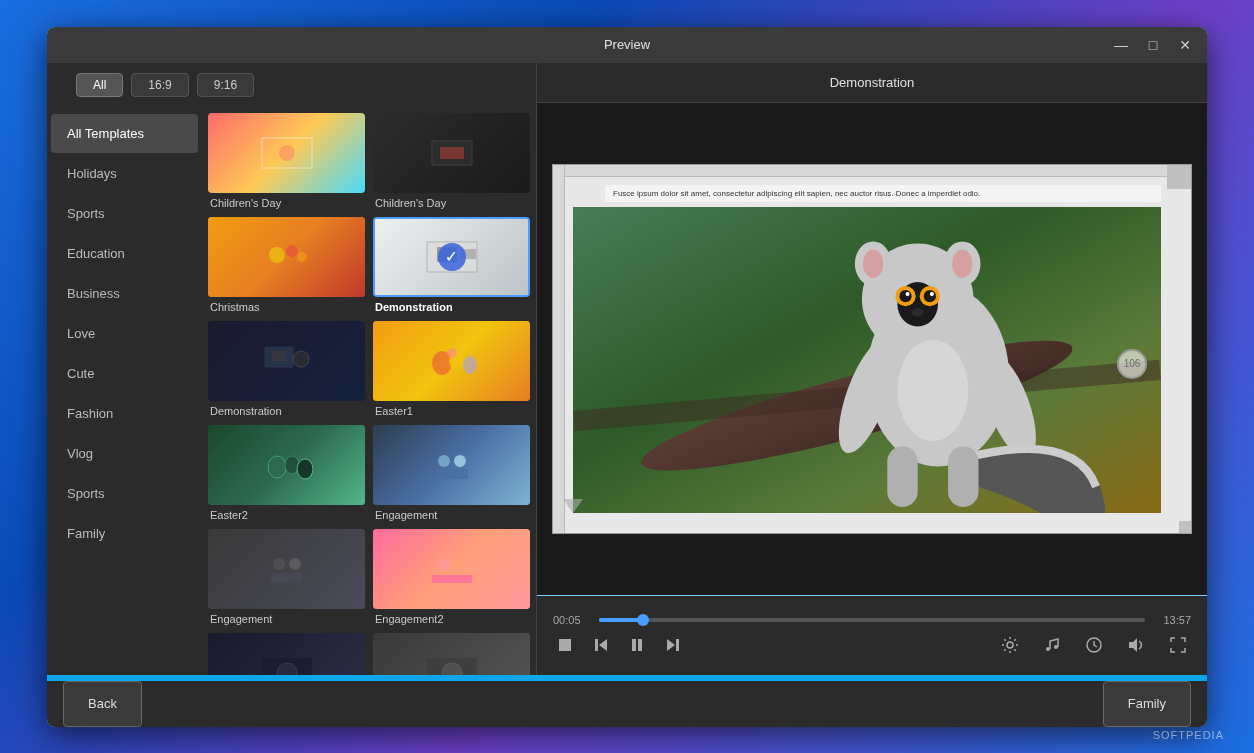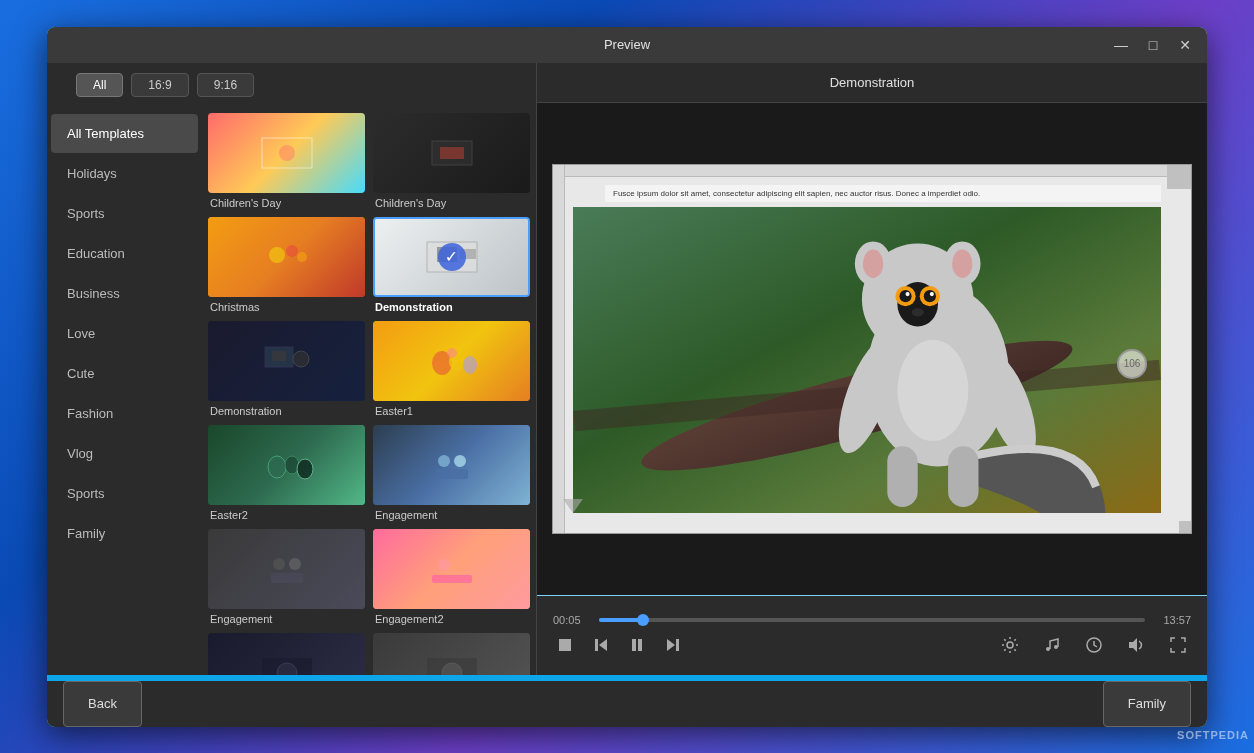--- a/index.html
+++ b/index.html
@@ -366,24 +366,24 @@
       border: 1px solid #666;
       background: #3a3a3a;
       color: #ddd;
       font-size: 13px;
       cursor: pointer;
     }
 
     .softpedia-watermark {
       position: absolute;
       bottom: 12px;
-      right: 5px;
+      right: 30px;
       color: rgba(255,255,255,0.5);
       font-size: 11px;
-      font-weight: bold;
+      font-weight: normal;
       letter-spacing: 1px;
     }
 
     
     .t1 { background: linear-gradient(to br, #ff6b6b, #feca57, #48dbfb); }
     .t2 { background: linear-gradient(135deg, #2c2c2c, #1a1a1a); }
     .t3 { background: linear-gradient(135deg, #f39c12, #e67e22); }
     .t4 { background: linear-gradient(135deg, #ecf0f1, #bdc3c7); }
     .t5 { background: linear-gradient(135deg, #1a1a2e, #16213e); }
     .t6 { background: linear-gradient(135deg, #f39c12, #f1c40f, #e67e22); }

